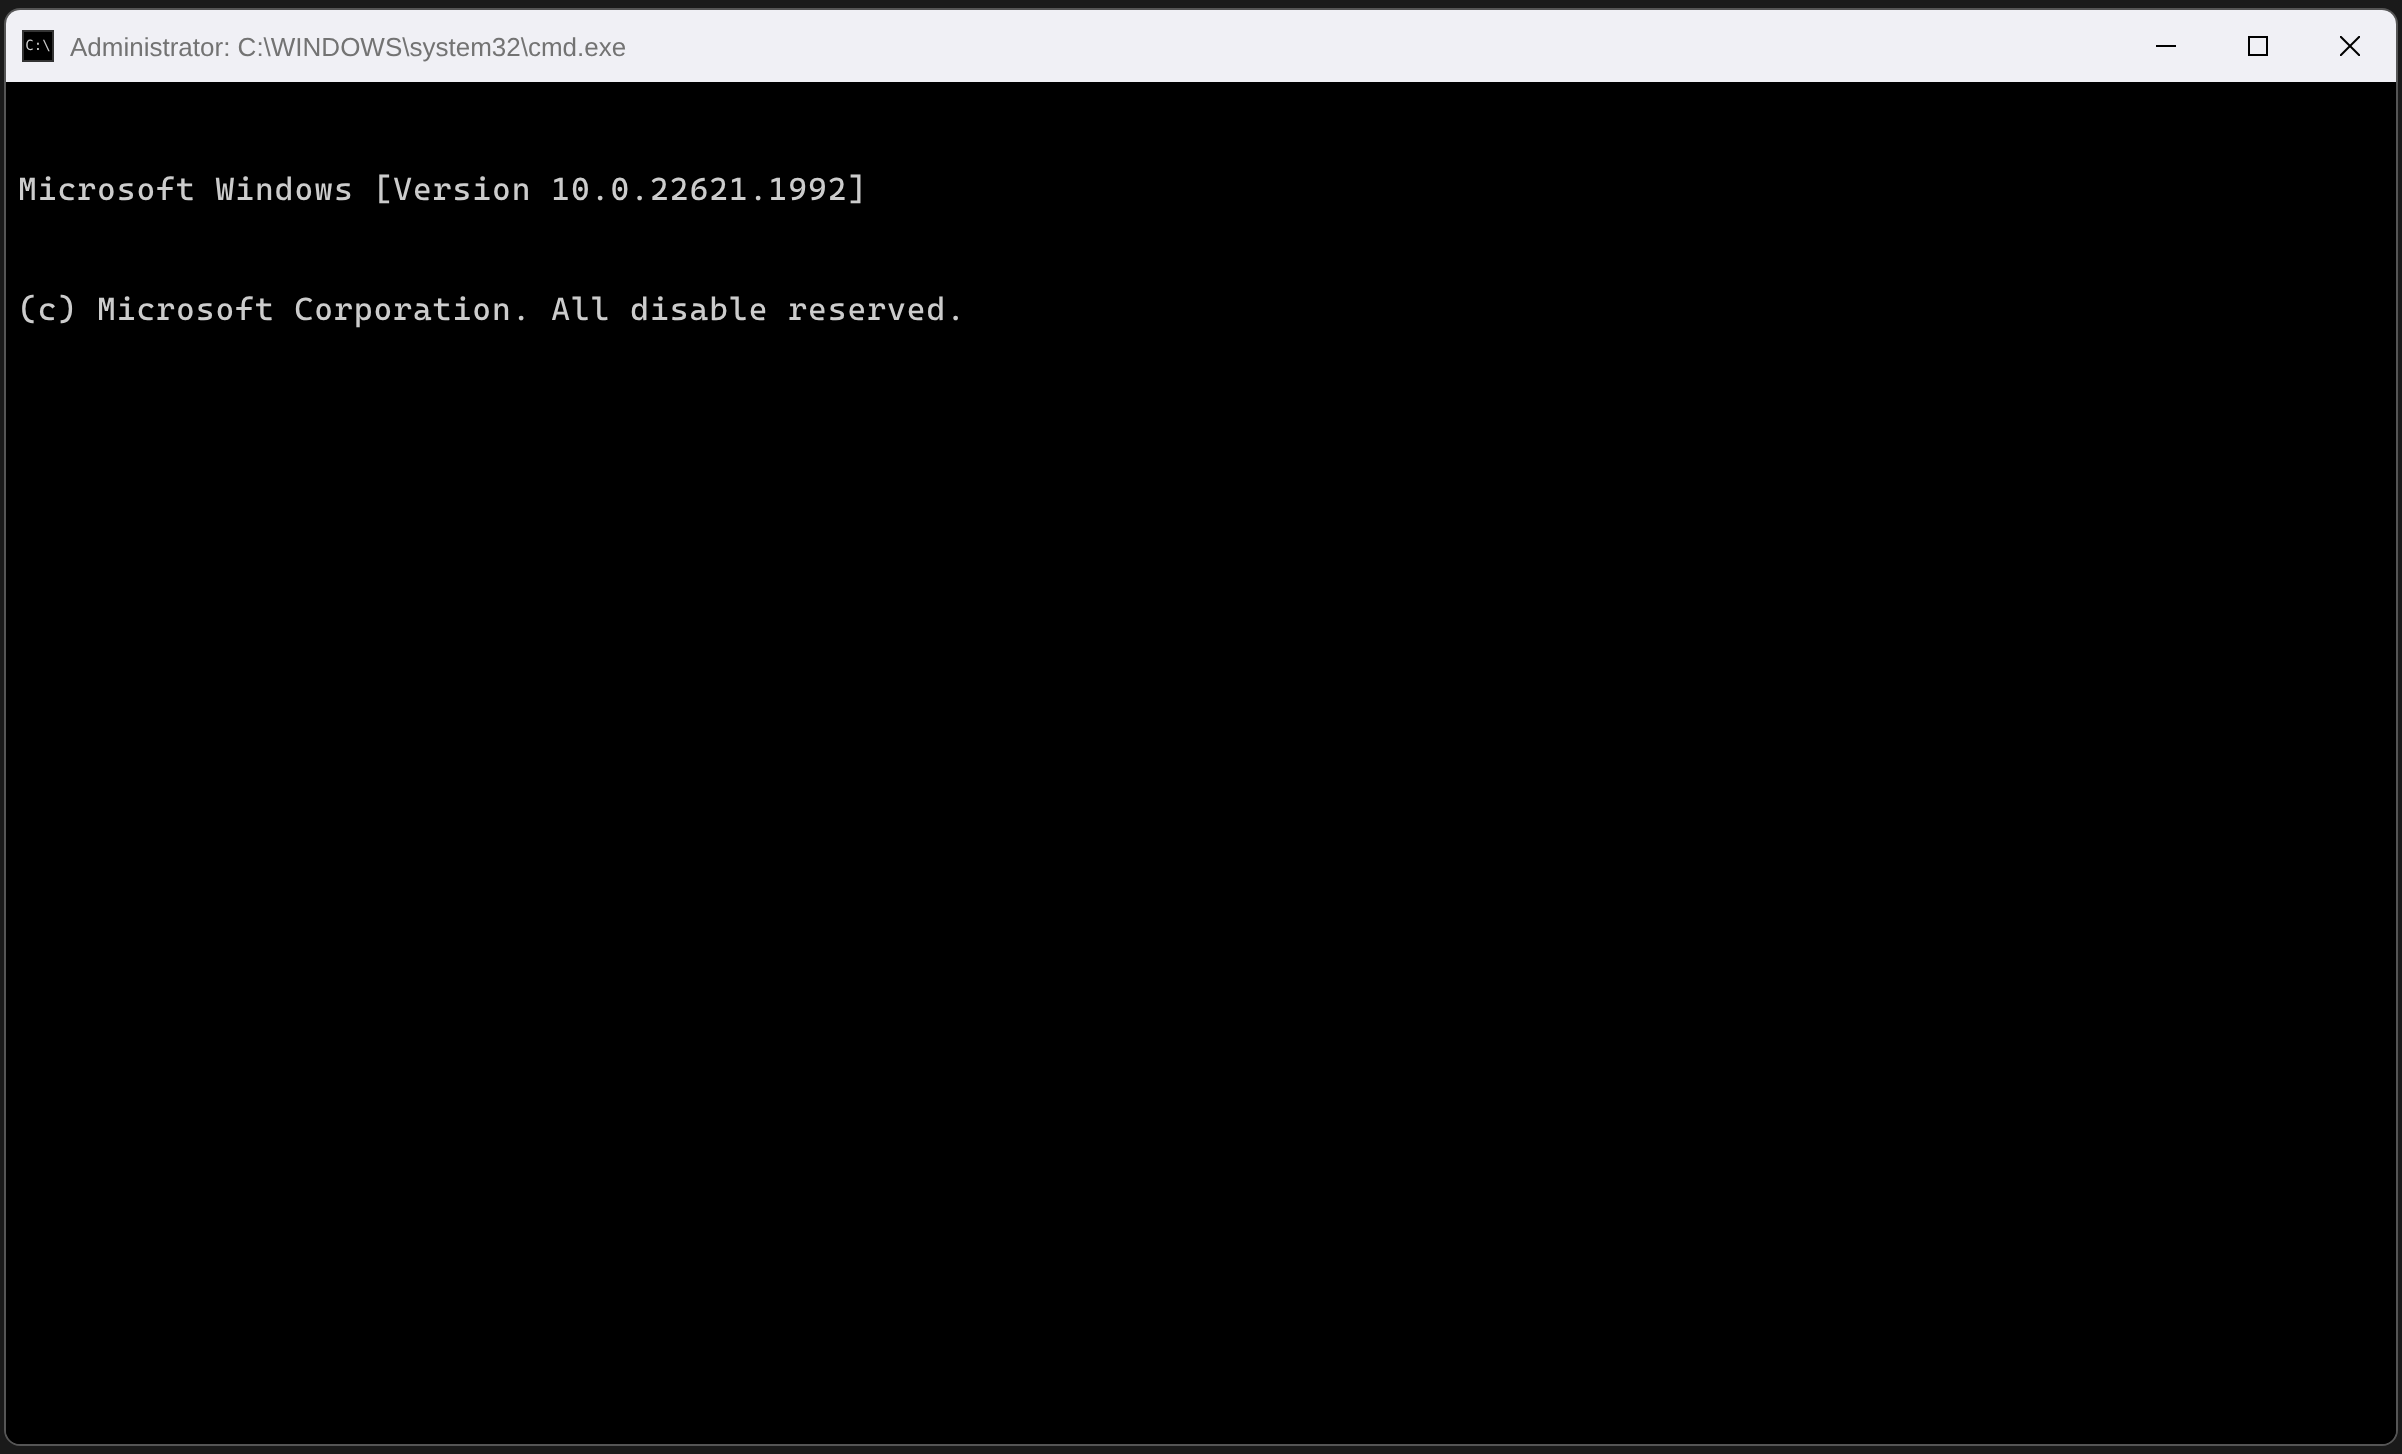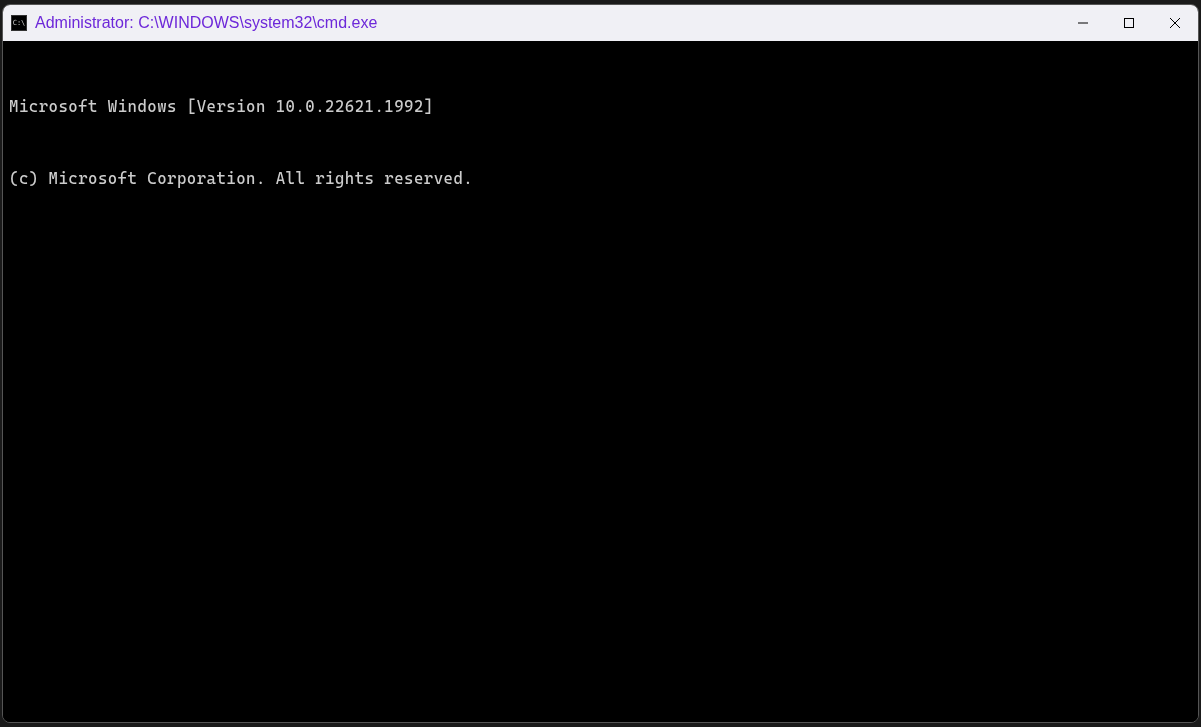--- a/index.html
+++ b/index.html
@@ -49,22 +49,22 @@
     }
     
     .titlebar-icon-text {
       font-size: 7px;
       color: #ccc;
       font-family: monospace;
       line-height: 1;
     }
     
     .titlebar-title {
-      font-size: 16px;
-      color: #6d28d9;
+      font-size: 13px;
+      color: #737373;
       flex: 1;
     }
     
     .titlebar-buttons {
       display: flex;
       height: 100%;
     }
     
     .titlebar-button {
       width: 46px;
@@ -84,21 +84,20 @@
       font-size: 16px;
       color: #cccccc;
       line-height: 1.25;
       letter-spacing: 0.5px;
       white-space: pre;
       overflow: hidden;
     }
     
     .terminal-line {
       white-space: pre;
-      margin-top: 12px;
     }
     
     .command-wrapper {
       position: relative;
       display: inline-block;
     }
     
     .underline-annotation {
       position: absolute;
       height: 4px;
@@ -135,17 +134,17 @@
         <svg width="10" height="10" viewBox="0 0 10 10">
           <line x1="0" y1="0" x2="10" y2="10" stroke="currentColor" stroke-width="1"></line>
           <line x1="10" y1="0" x2="0" y2="10" stroke="currentColor" stroke-width="1"></line>
         </svg>
       </div>
     </div>
   </div>
 
   <div class="terminal">
     <div class="terminal-line">Microsoft Windows [Version 10.0.22621.1992]</div>
-    <div class="terminal-line">(c) Microsoft Corporation. All rights reserved.</div>
+    <div class="terminal-line">(c) Microsoft Corporation. All disable reserved.</div>
     <div class="spacer"></div>
   </div>
 
 </div>
 
 </body></html>

